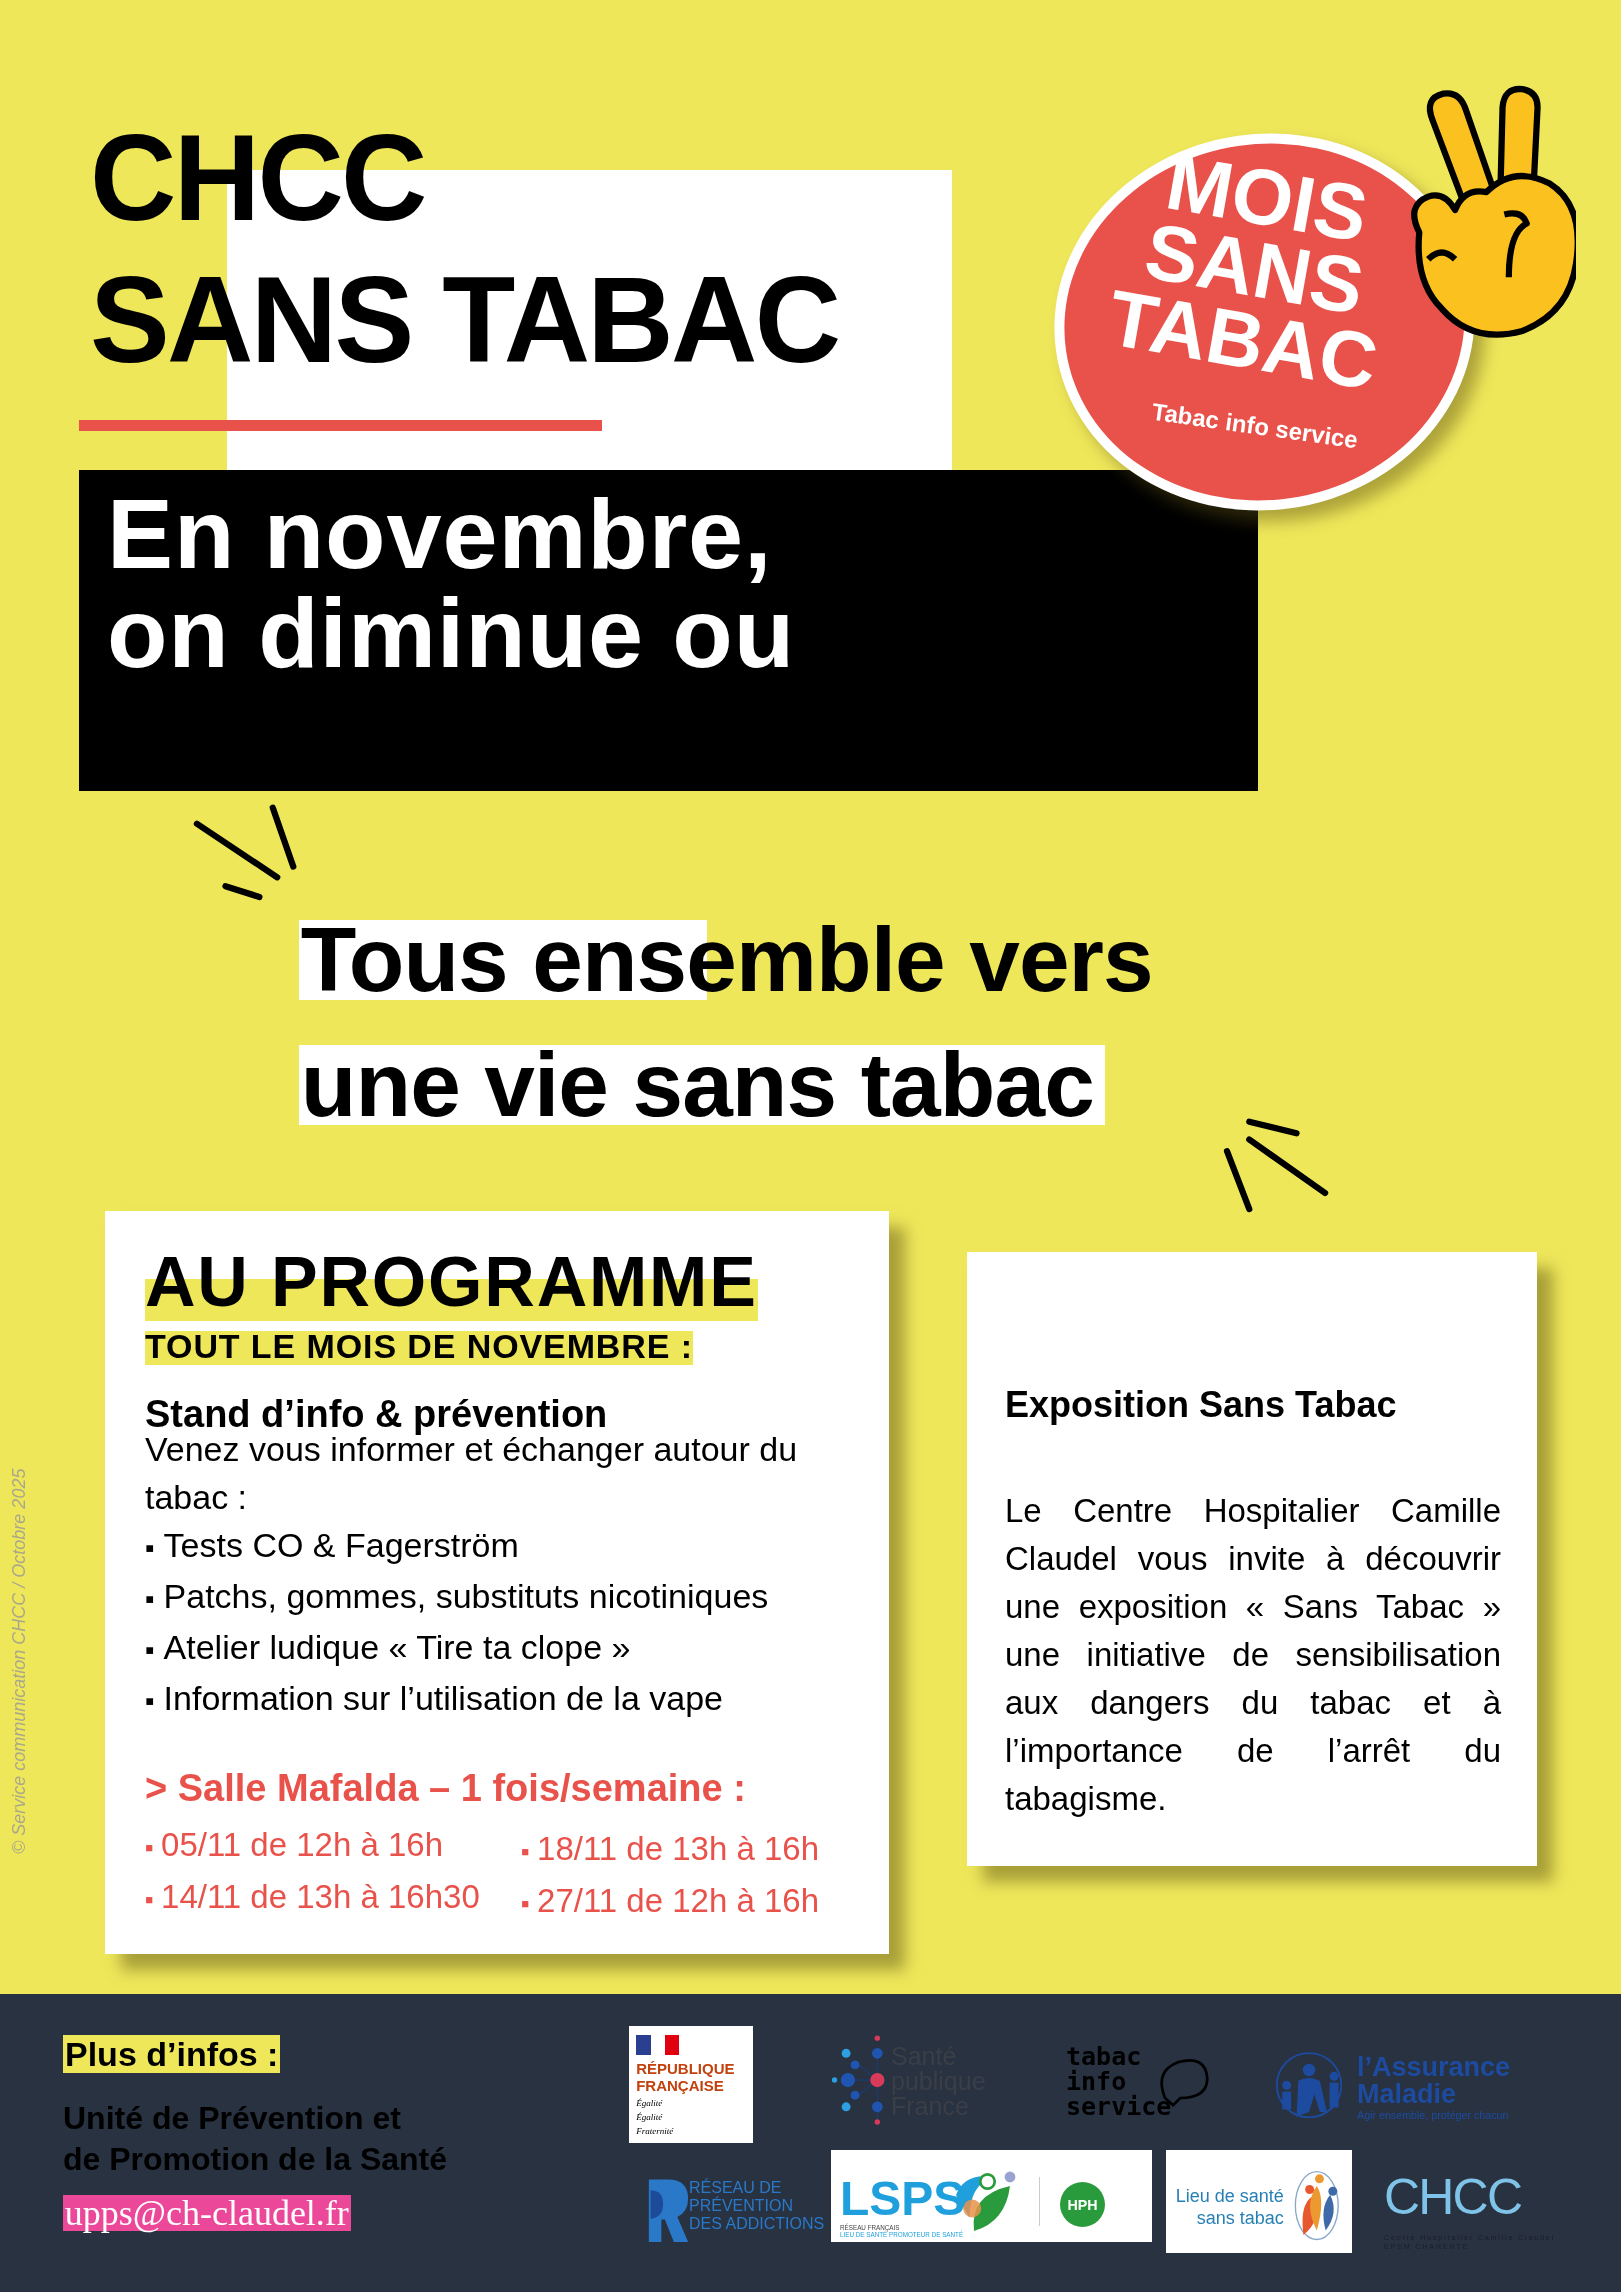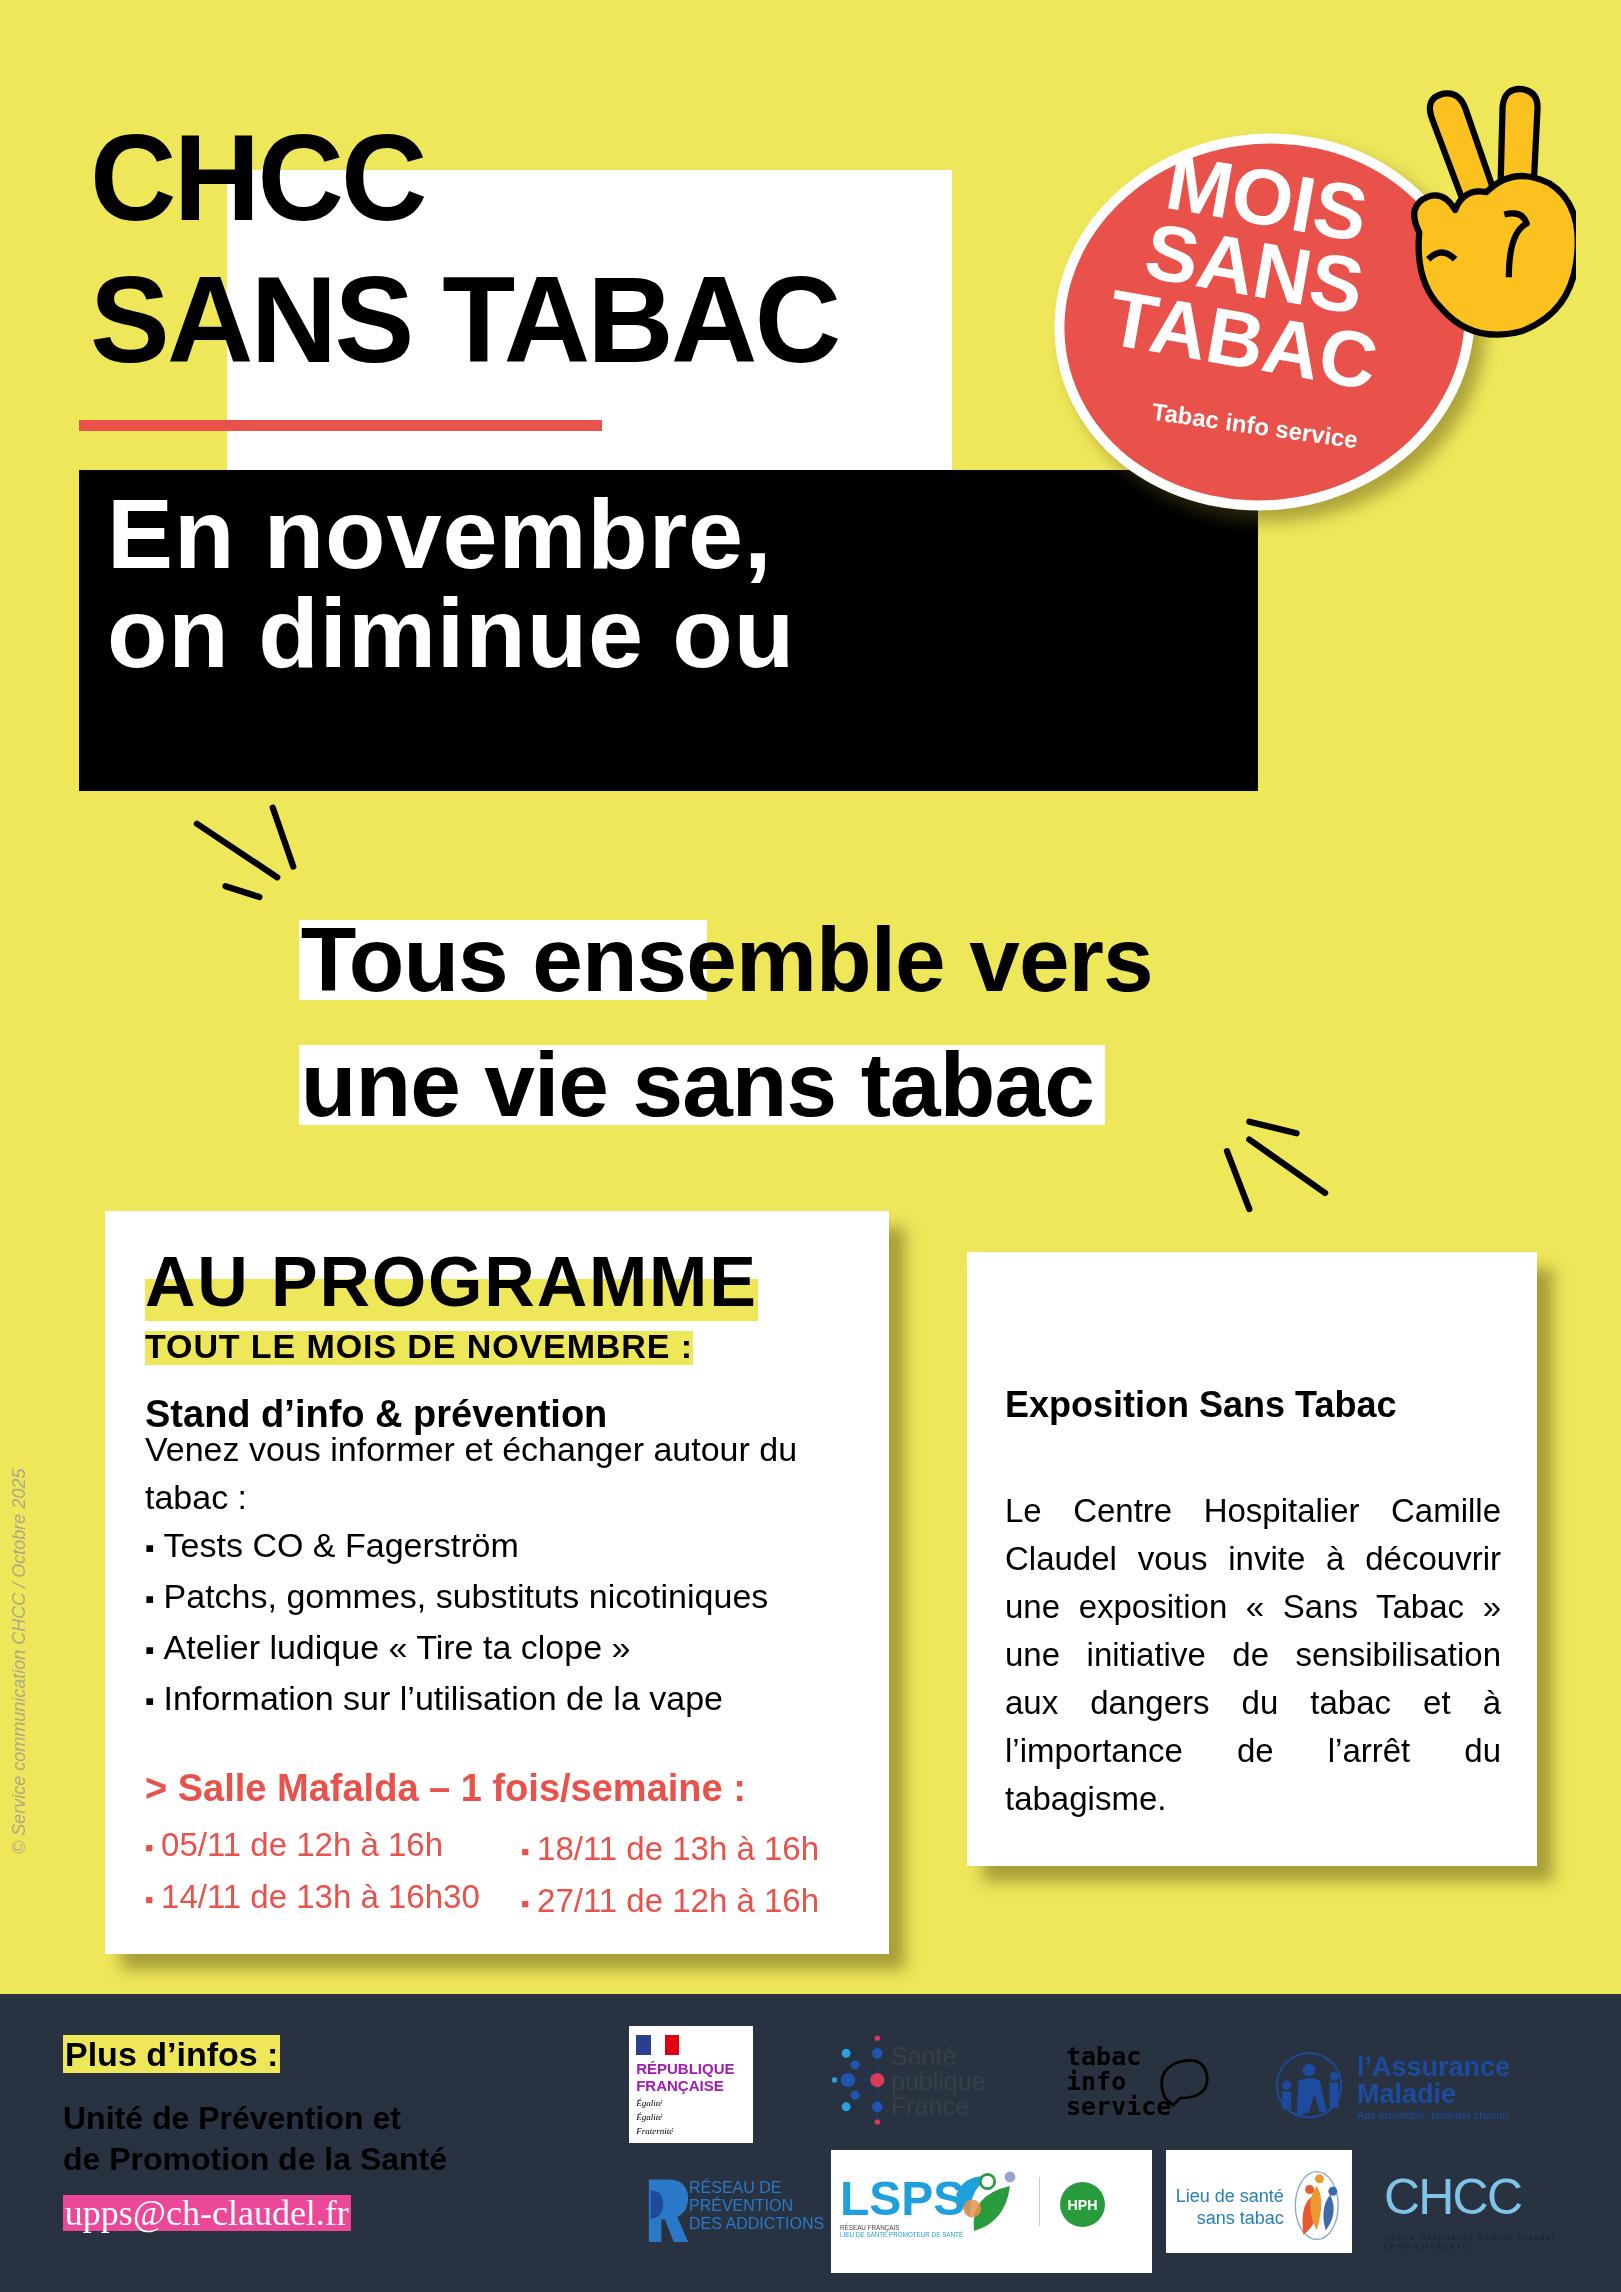--- a/index.html
+++ b/index.html
@@ -65,34 +65,34 @@
   .footer { left: 0; top: 1994px; width: 1621px; height: 298px; background: #283241; }
   .f-label { left: 63px; top: 2035px; font-weight: 700; font-size: 34px; line-height: 38px; background: #efe75a; padding: 0 2px; }
   .f-unit { left: 63px; top: 2098px; font-weight: 700; font-size: 32px; line-height: 41px; color: #000; }
   .f-unit span { display: block; white-space: nowrap; }
   .f-email { left: 63px; top: 2195px; font-size: 36px; line-height: 36px; color: #fff; background: #ec4899; padding: 0 1.8px; font-family: Liberation Serif, serif; }
 
   .logo { position: absolute; }
   .rf { left: 629px; top: 2026px; width: 124px; height: 117px; background: #fff; padding: 9px 7.2px; }
   .rf .flag { width: 43px; height: 19.7px; display: flex; margin-bottom: 5.4px; }
   .rf .flag i { flex: 1; }
-  .rf .t1 { font-weight: 700; font-size: 15px; line-height: 17px; color: #a21caf; }
+  .rf .t1 { font-weight: 700; font-size: 15px; line-height: 17px; color: #c2410c; }
   .rf .t2 { font-family: "Liberation Serif", serif; font-style: italic; font-size: 9px; line-height: 10.7px; color: #000; margin-top: 3.6px; }
 
   .spf { left: 828px; top: 2031px; width: 206px; height: 107px; }
   .spf .txt { position: absolute; left: 63px; top: 12.5px; color: #3a3f47; font-size: 25px; line-height: 25px; }
   .tis { left: 1066px; top: 2044px; width: 143px; height: 81px; }
   .tis .txt { font-family: "DejaVu Sans Mono", monospace; font-weight: 700; font-size: 25px; line-height: 25px; color: #000; }
   .am { left: 1267px; top: 2045px; width: 296px; height: 81px; }
   .am .t1 { position: absolute; left: 90px; top: 9px; color: #1d4ba0; font-weight: 700; font-size: 27px; line-height: 27px; }
   .am .t2 { position: absolute; left: 90px; top: 64px; color: #1d4ba0; font-size: 10.7px; white-space: nowrap; }
 
   .respadd { left: 631px; top: 2172px; width: 215px; height: 72px; }
   .respadd .txt { position: absolute; left: 58px; top: 7.2px; color: #2a78c8; font-size: 16px; line-height: 18px; white-space: nowrap; }
-  .lsps { left: 831px; top: 2150px; width: 321px; height: 123px; background: #fff; }
+  .lsps { left: 831px; top: 2150px; width: 321px; height: 92px; background: #fff; }
   .lsps .txt { position: absolute; left: 9px; top: 25px; color: #1fa0dc; font-weight: 700; font-size: 48px; line-height: 48px; }
   .lsps .small { position: absolute; left: 9px; top: 74px; font-size: 6.3px; line-height: 7.2px; color: #444; white-space: nowrap; }
   .lsps .hph { position: absolute; left: 229px; top: 32px; width: 45px; height: 45px; border-radius: 50%; background: #2a9b3c; color: #fff; font-weight: 700; font-size: 14.3px; display: flex; align-items: center; justify-content: center; }
   .lsps .sep { position: absolute; left: 208px; top: 27px; width: 0.9px; height: 49px; background: #ccc; }
   .lsst { left: 1166px; top: 2150px; width: 186px; height: 103px; background: #fff; }
   .lsst .txt { position: absolute; left: 1.8px; top: 36px; color: #2780b5; font-size: 18px; line-height: 21.5px; text-align: right; width: 116px; }
   .chcc { left: 1384px; top: 2163px; width: 179px; height: 85px; }
   .chcc .txt { position: absolute; left: 0; top: 9px; font-size: 50px; line-height: 50px; color: #7fc4e8; font-weight: 400; letter-spacing: -1.8px; }
   .chcc .small { position: absolute; left: 0; top: 70px; font-size: 7.2px; color: #1a1f28; letter-spacing: 1.8px; white-space: nowrap; }
 </style>

